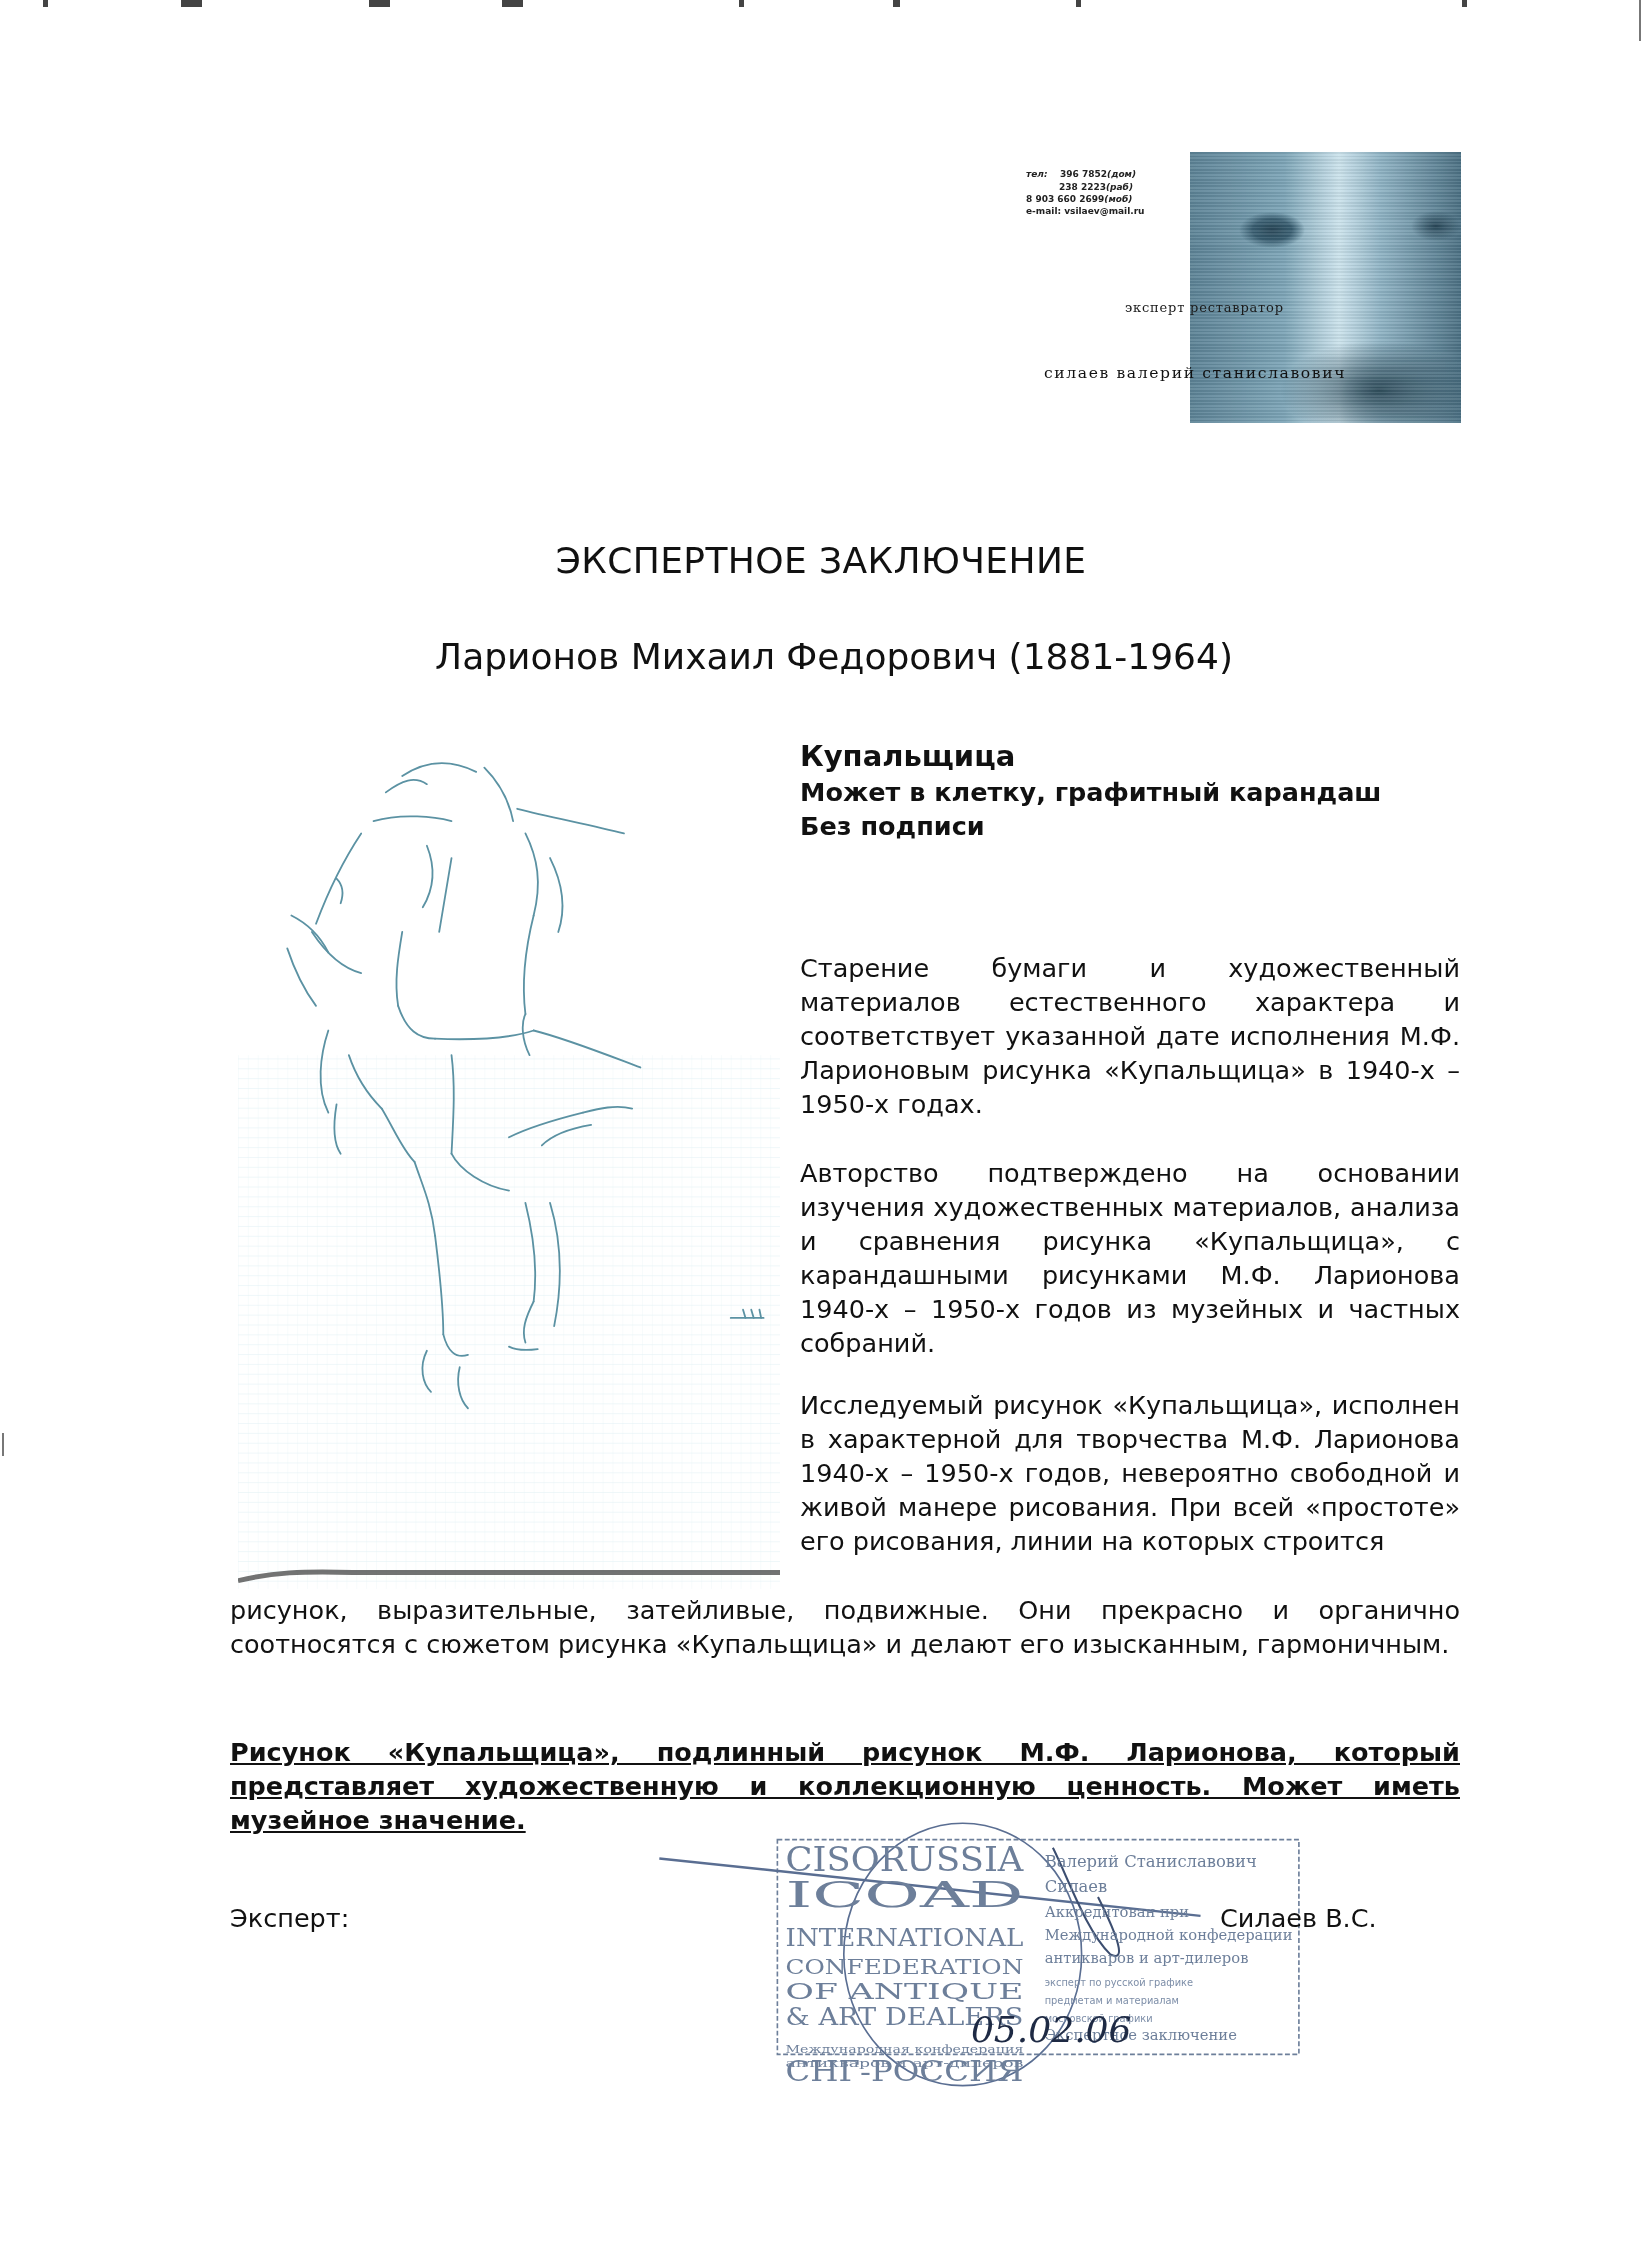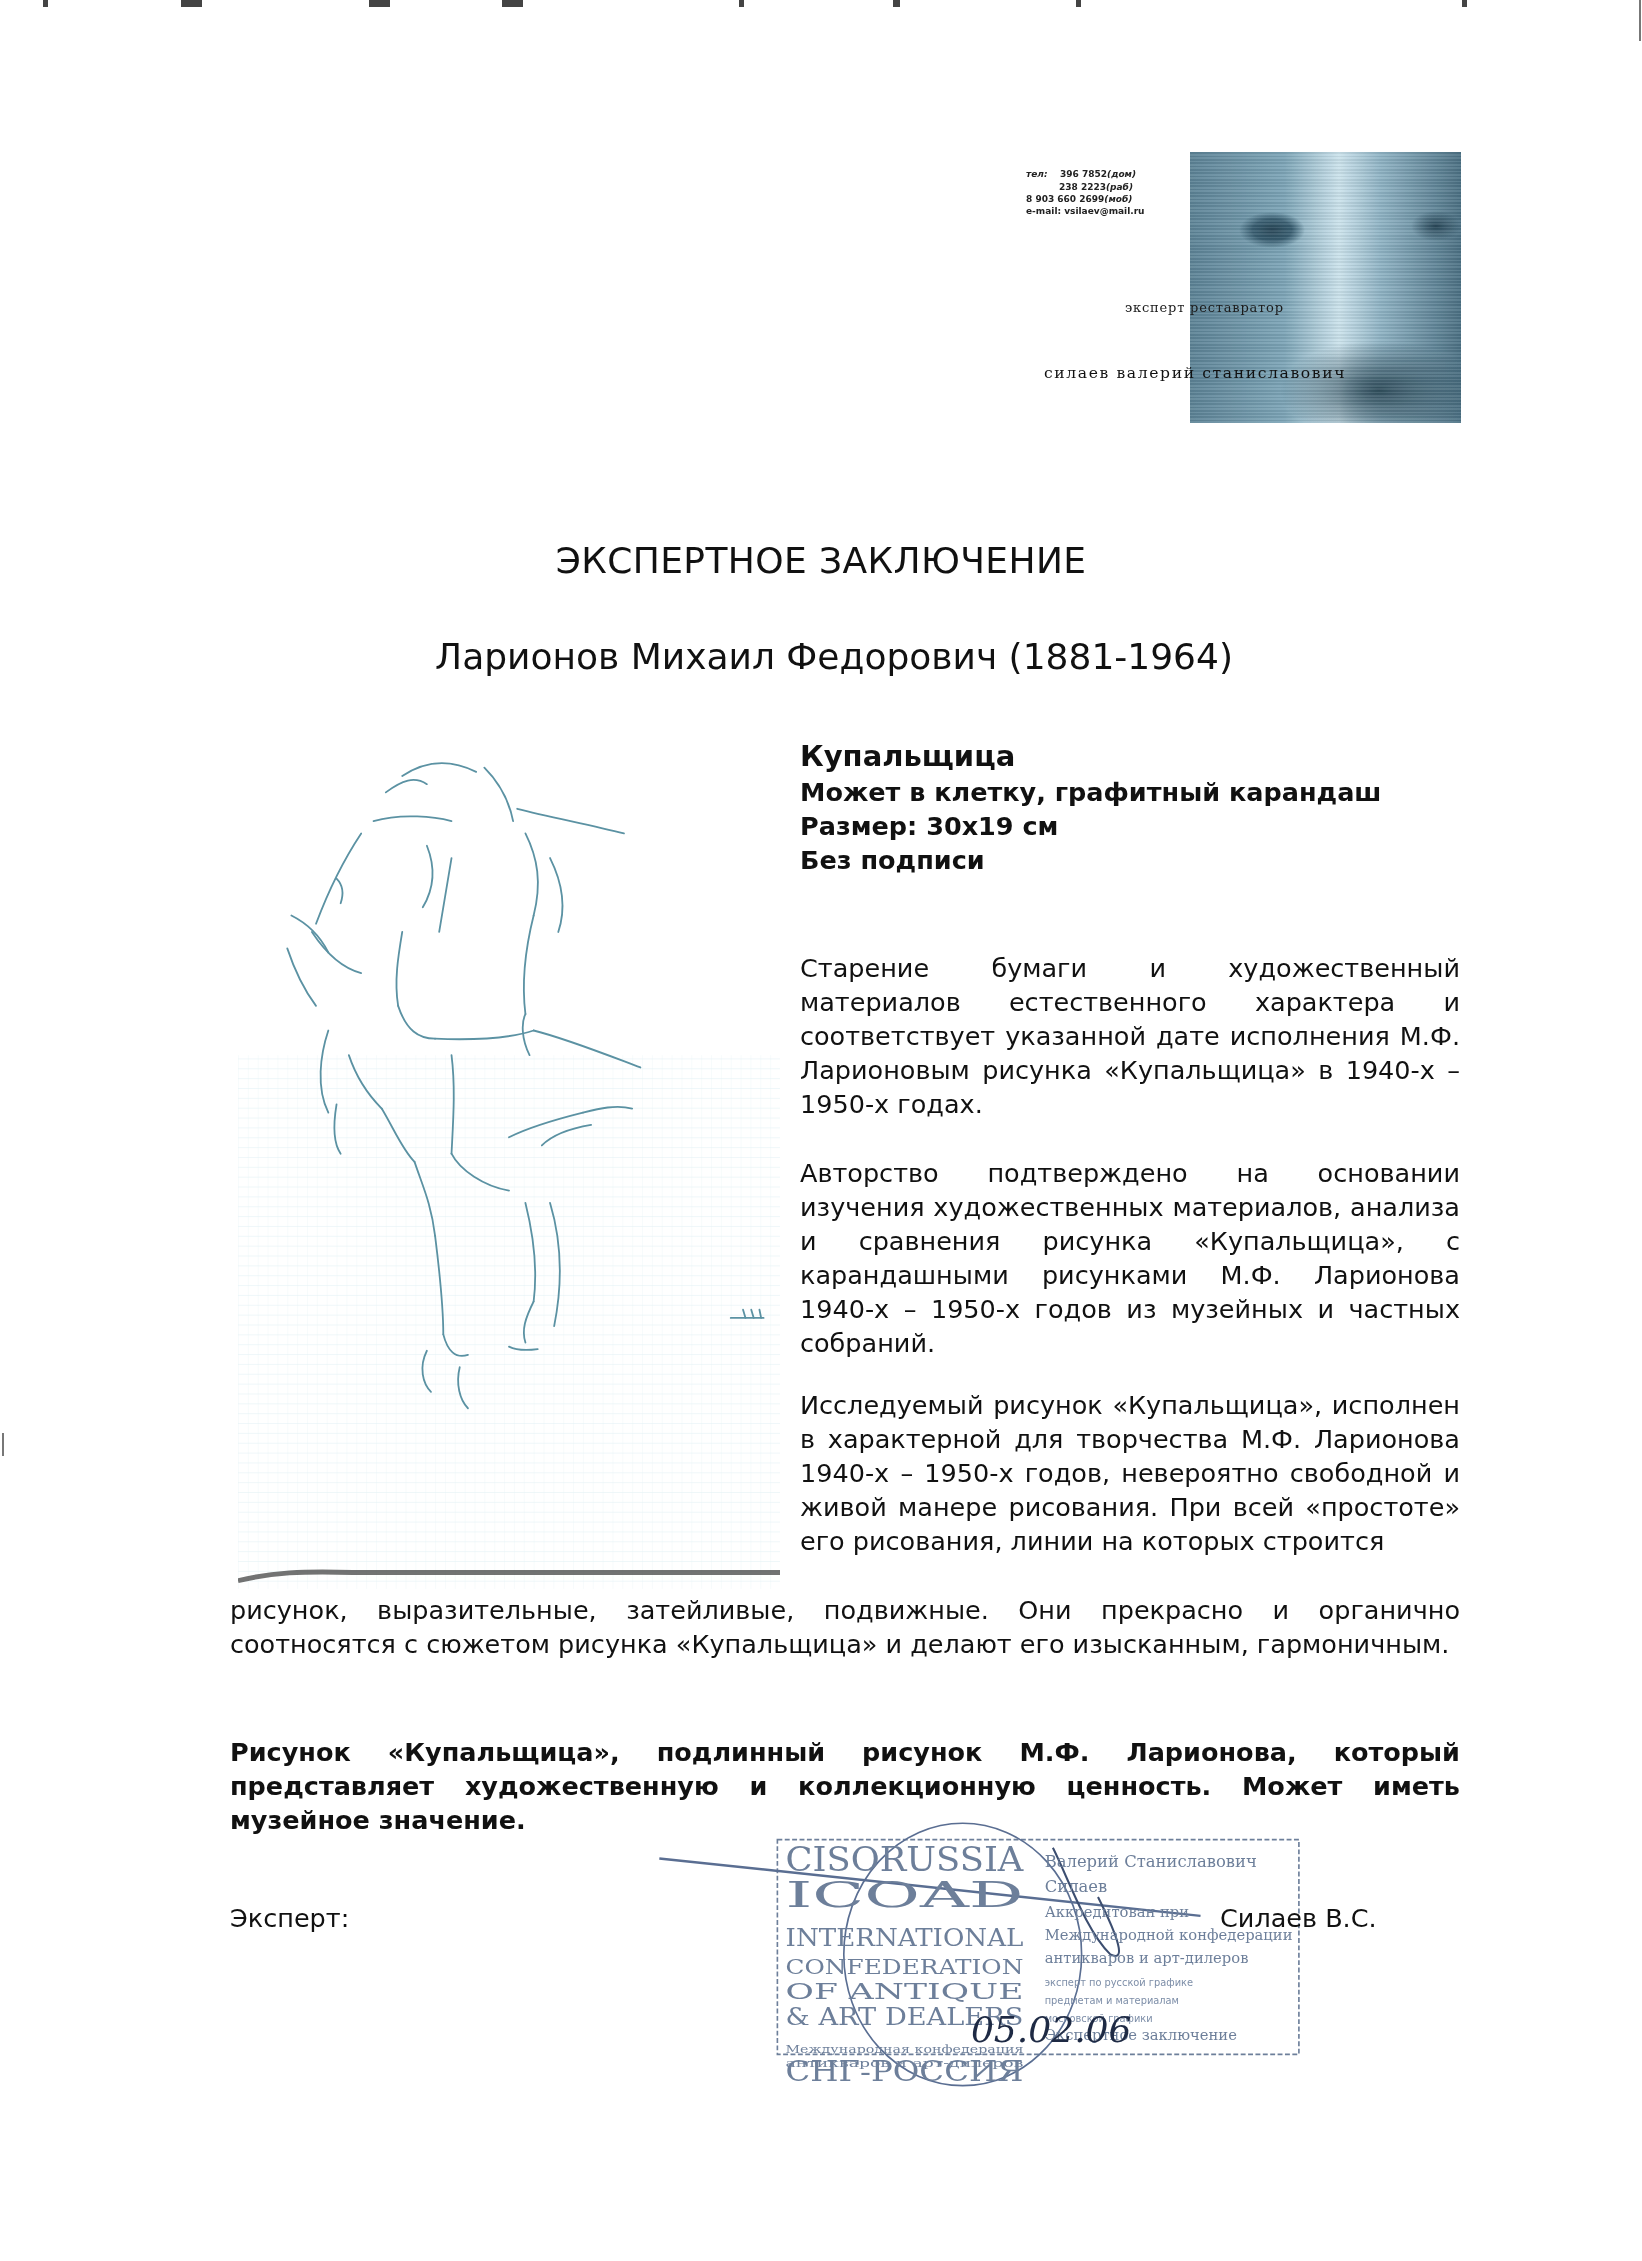--- a/index.html
+++ b/index.html
@@ -48,21 +48,21 @@
   .para { position: absolute; left: 800px; width: 660px; font-size: 25.5px; line-height: 34px;
           text-align: justify; text-align-last: left; }
   .p1 { top: 951px; }
   .p2 { top: 1156px; }
   .p3 { top: 1388px; }
 
   .p3-cont { position: absolute; left: 230px; top: 1593px; width: 1230px; font-size: 25.5px;
              line-height: 34px; text-align: justify; text-align-last: left; }
 
   .conclusion { position: absolute; left: 230px; top: 1735px; width: 1230px; font-size: 25.5px;
-                line-height: 34px; font-weight: bold; text-align: justify; text-align-last: left; }
+                line-height: 34px; font-weight: bold; text-align: justify; text-align-last: left; text-decoration: underline; }
 
   .expert-label { position: absolute; left: 230px; top: 1903px; font-size: 25.5px; }
   .expert-name { position: absolute; left: 1220px; top: 1903px; font-size: 25.5px; }
 
   
   .stamp { position: absolute; left: 774px; top: 1815px; width: 525px; height: 246px; }
   .stamp svg { width: 100%; height: 100%; overflow: visible; }
   .stamp-text { font-family: "DejaVu Serif", serif; fill: #6d7f9a; }
   .stamp-small { font-family: "DejaVu Sans", sans-serif; fill: #7d8ea8; }
 
@@ -161,21 +161,20 @@
       <path d="M600 700 L640 700"></path>
       <path d="M615 690 L618 700 M625 690 L628 700 M635 690 L637 700"></path>
     </g>
     <path d="M0 1020 C40 1010 80 1008 140 1010 L660 1010" stroke="#444" stroke-width="6" fill="none" opacity="0.75"></path>
   </svg>
 </div>
 
 <div class="art-info">
   <div class="art-title">Купальщица</div>
   <div>Может в клетку, графитный карандаш</div>
-  <div>Размер: 30х19 см</div>
   <div>Без подписи</div>
 </div>
 
 <div class="para p1">Старение бумаги и художественный материалов естественного характера и соответствует указанной дате исполнения М.Ф. Ларионовым рисунка «Купальщица» в 1940-х – 1950-х годах.</div>
 <div class="para p2">Авторство подтверждено на основании изучения художественных материалов, анализа и сравнения рисунка «Купальщица», с карандашными рисунками М.Ф. Ларионова 1940-х – 1950-х годов из музейных и частных собраний.</div>
 <div class="para p3">Исследуемый рисунок «Купальщица», исполнен в характерной для творчества М.Ф. Ларионова 1940-х – 1950-х годов, невероятно свободной и живой манере рисования. При всей «простоте» его рисования, линии на которых строится</div>
 <div class="p3-cont">рисунок, выразительные, затейливые, подвижные. Они прекрасно и органично соотносятся с сюжетом рисунка «Купальщица» и делают его изысканным, гармоничным.</div>
 
 <div class="conclusion">Рисунок «Купальщица», подлинный рисунок М.Ф. Ларионова, который представляет художественную и коллекционную ценность. Может иметь музейное значение.</div>
 

